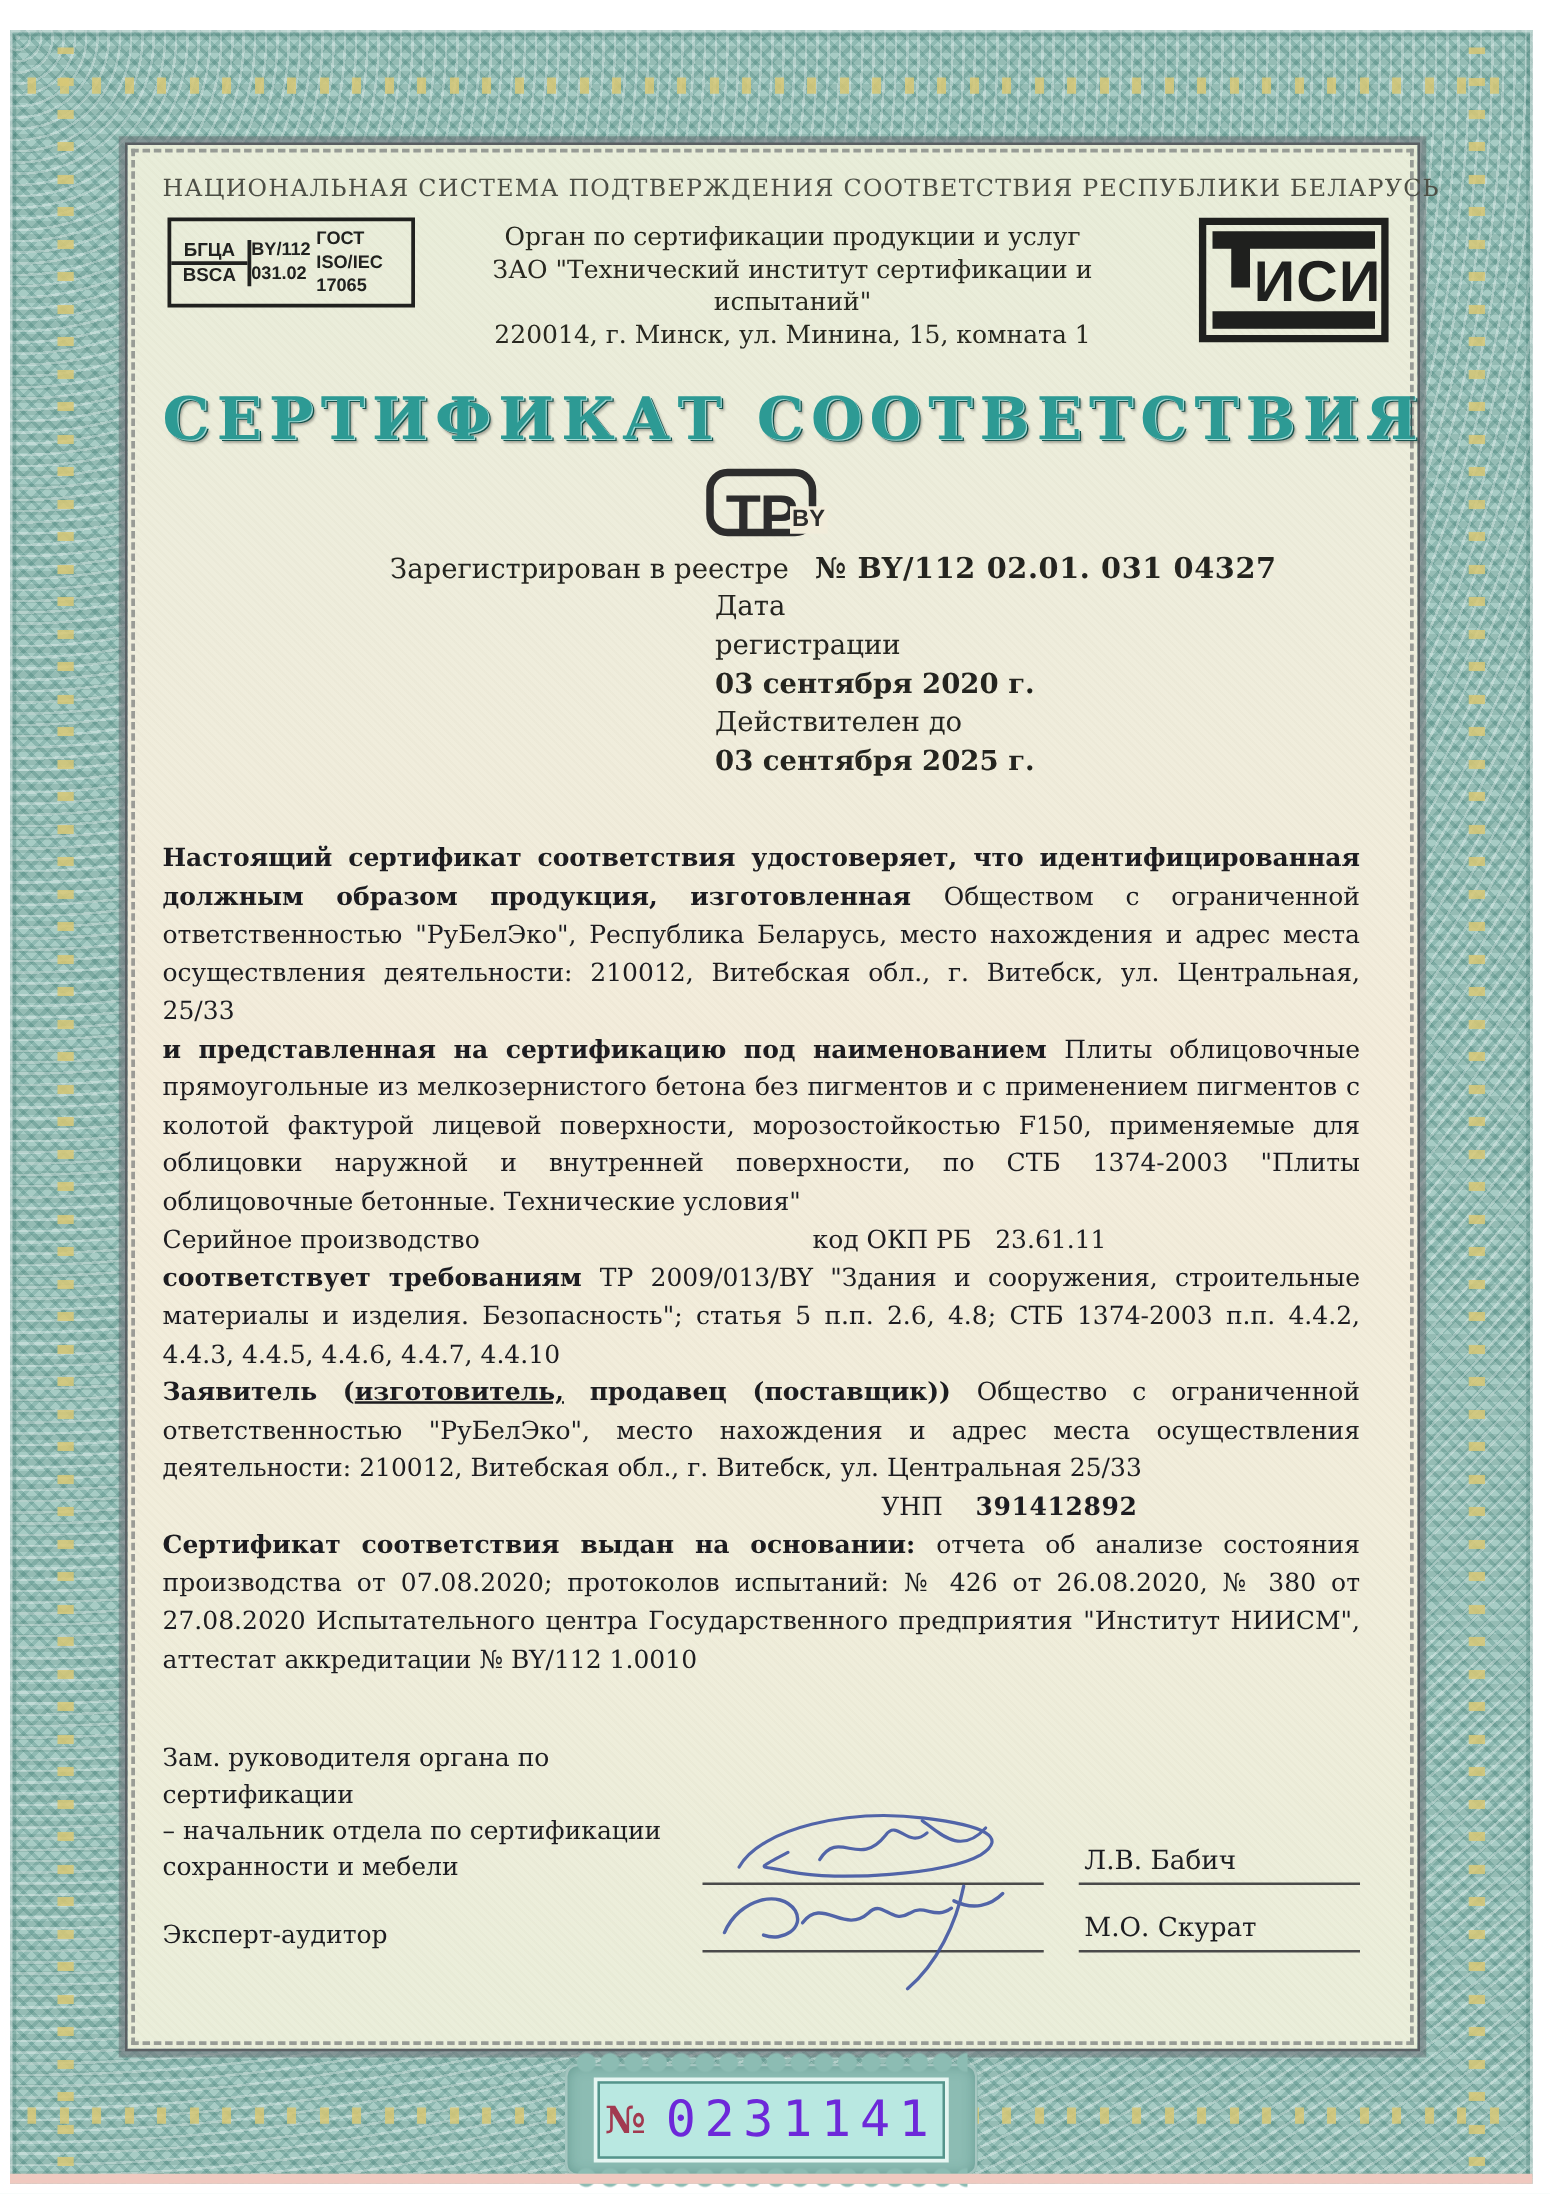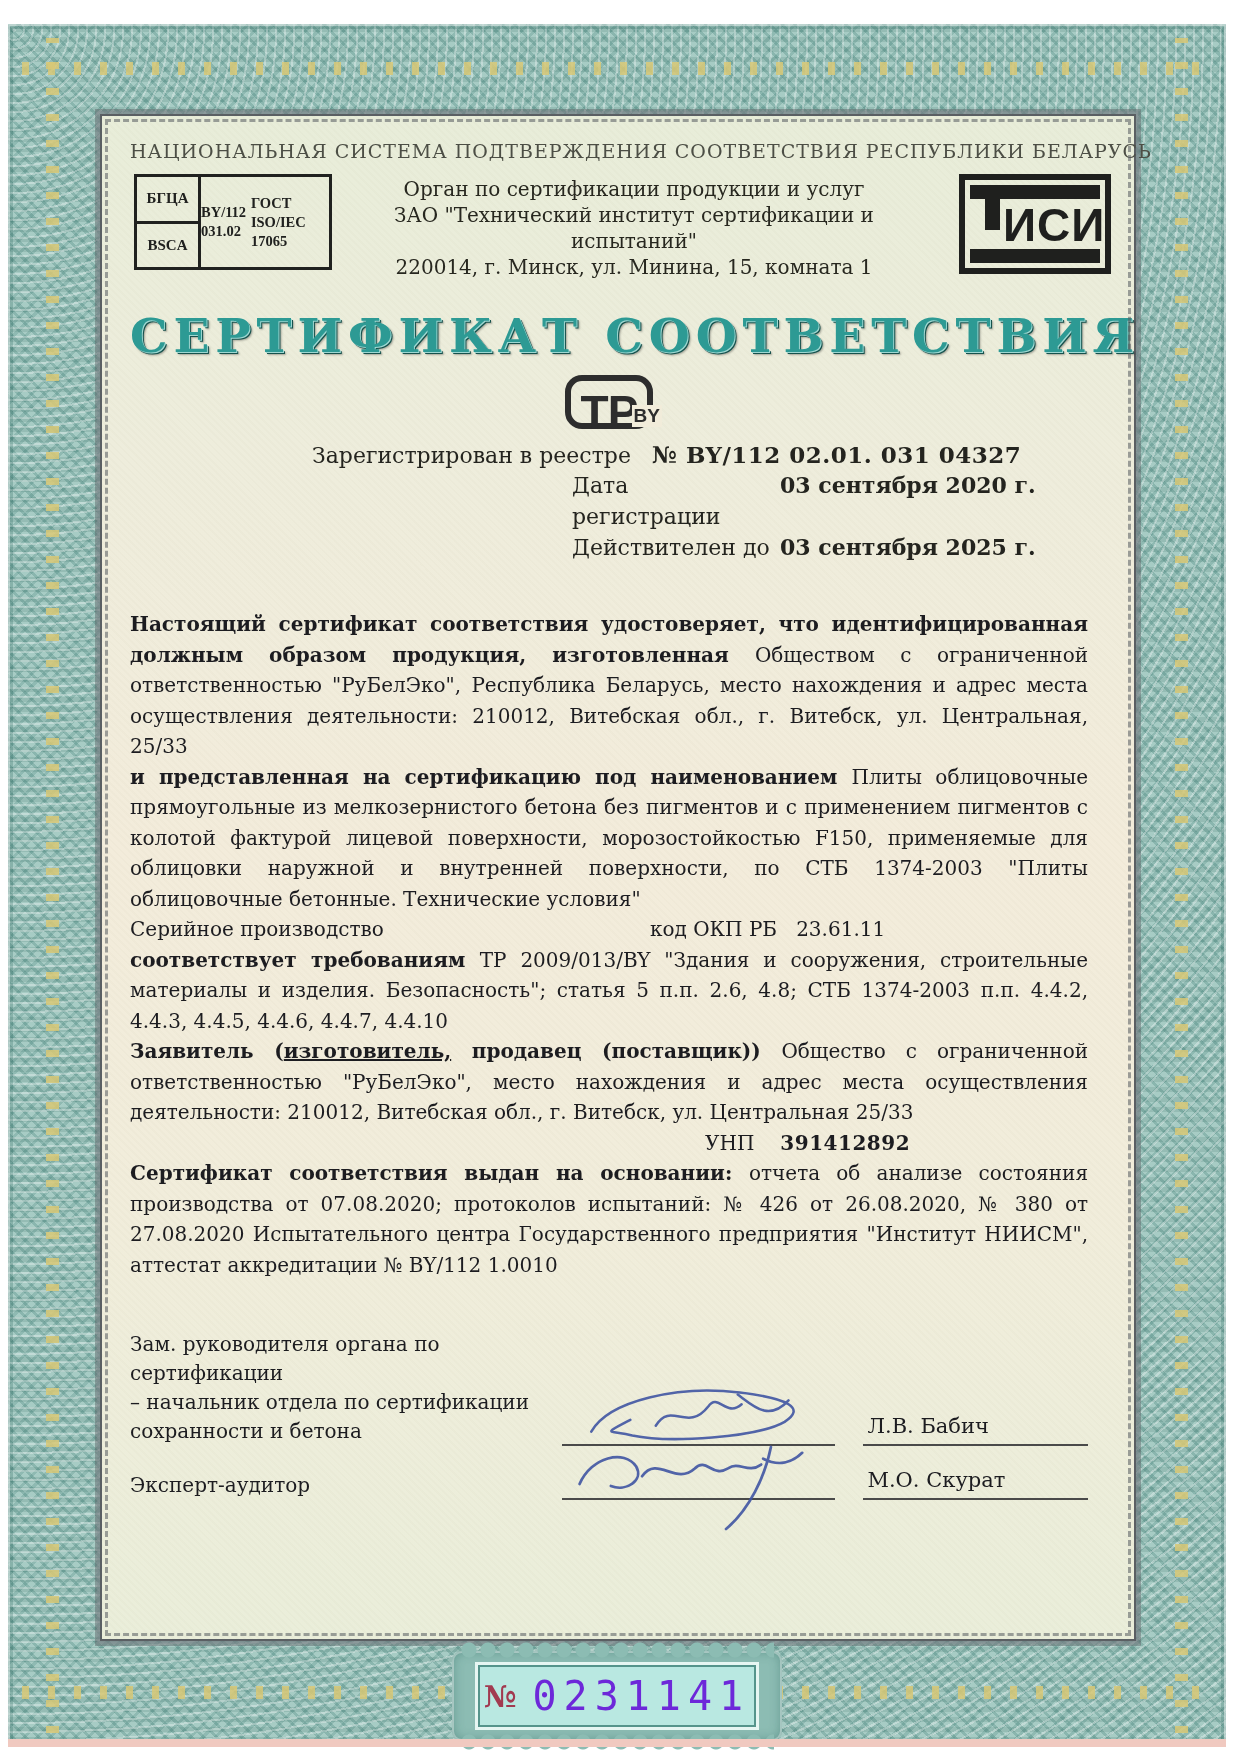--- a/index.html
+++ b/index.html
@@ -34,23 +34,23 @@
     box-shadow: 0 0 0 3px rgba(130,140,145,.40), 0 0 0 5px rgba(90,96,100,.45);
     padding:20px 46px 0 28px;
   }
   .paper::before { content:""; position:absolute; inset:3px; pointer-events:none;
     border:3px dashed rgba(86,91,96,.55); }
 
   
   .sys-line { text-align:center; font-size:19px; letter-spacing:1px; color:#4c4e45;
     margin-top:4px; white-space:nowrap; }
   .logo-row { display:flex; align-items:flex-start; margin-top:12px; height:104px; }
-  .accr-mark { display:flex; width:198px; border:3px solid #20211f; height:96px;
+  .accr-mark { display:flex; width:198px; border:3px solid #20211f; height:72px;
     margin-left:4px; background:transparent; color:#20211f;
-    font-family:Liberation Serif, serif; }
+    font-family:Liberation Sans, sans-serif;align-items:center; }
   .accr-left { width:64px; display:flex; flex-direction:column; border-right:3px solid #20211f; }
   .accr-cell { flex:1; display:flex; align-items:center; justify-content:center;
     font-weight:bold; font-size:15px; }
   .accr-cell:first-child { border-bottom:3px solid #20211f; }
   .accr-right { flex:1; display:flex; flex-direction:row; align-items:center;
     justify-content:center; font-weight:bold; font-size:14.5px; line-height:19px; }
   .org-block { flex:1; text-align:center; font-size:20px; line-height:26px;
     color:#27271f; padding-top:2px; }
   .tisi-box { width:152px; height:100px;padding-left:23px; }
 
@@ -65,21 +65,21 @@
     border-radius:17px; }
   .tp-main { font-family:"Liberation Sans", sans-serif; font-weight:bold; font-size:46px;
     line-height:62px; text-align:center; color:#2d2d2d; letter-spacing:-1px; }
   .tp-sub { position:absolute; right:-15px; bottom:-4px; font-family:"Liberation Sans", sans-serif;
     font-weight:bold; font-size:19px; color:#2d2d2d; background:#f1ecda; padding:0 2px; }
 
   
   .reg-line { margin-top:12px; margin-left:182px; font-size:22px; color:#24241f; }
   .reg-line b { font-size:23px; letter-spacing:.5px; }
   .date-grid { margin-left:442px; margin-top:2px; font-size:22px; color:#24241f; }
-  .date-row { display:flex; line-height:31px; }
+  .date-row { display:flex; line-height:31px;flex-direction:column; }
   .date-row .lbl { width:208px; }
   .date-row .val { font-weight:bold; }
 
   
   .body-block { margin-top:46px; font-size:20px; line-height:30.5px; color:#1c1c20;
     text-align:justify; }
   .body-block p { margin:0; }
   .codes-row { display:flex; line-height:30.5px; }
   .codes-row .c1 { flex:1; }
   .codes-row .c2 { width:438px; }
@@ -204,21 +204,21 @@
         <span class="unp-val">391412892</span>
       </div>
 
       <p><span style="font-weight: bold;">Сертификат соответствия выдан на основании: </span><span>отчета об анализе состояния производства от 07.08.2020; протоколов испытаний: № 426 от 26.08.2020, № 380 от 27.08.2020 Испытательного центра Государственного предприятия "Институт НИИСМ", аттестат аккредитации № BY/112 1.0010</span></p>
     </div>
 
     <div class="sig-row">
       <div class="sig-pos">
         <div>Зам. руководителя органа по сертификации</div>
         <div>– начальник отдела по сертификации</div>
-        <div>сохранности и бетона</div>
+        <div>сохранности и мебели</div>
       </div>
       <div class="sig-area">
         <svg class="ink" viewBox="0 0 280 90" height="90">
           <g fill="none" stroke="#4156a3" stroke-width="2.6" stroke-linecap="round" opacity="0.9">
             <path d="M30 62 C48 30, 120 14, 182 22 C232 28, 250 38, 228 52 C200 68, 110 74, 72 66 C48 60, 40 66, 70 50"></path>
             <path d="M96 56 C112 30, 128 64, 150 36 C160 22, 168 48, 184 34"></path>
             <path d="M180 24 C196 36, 212 52, 232 30"></path>
           </g>
         </svg>
         <div class="line"></div>

